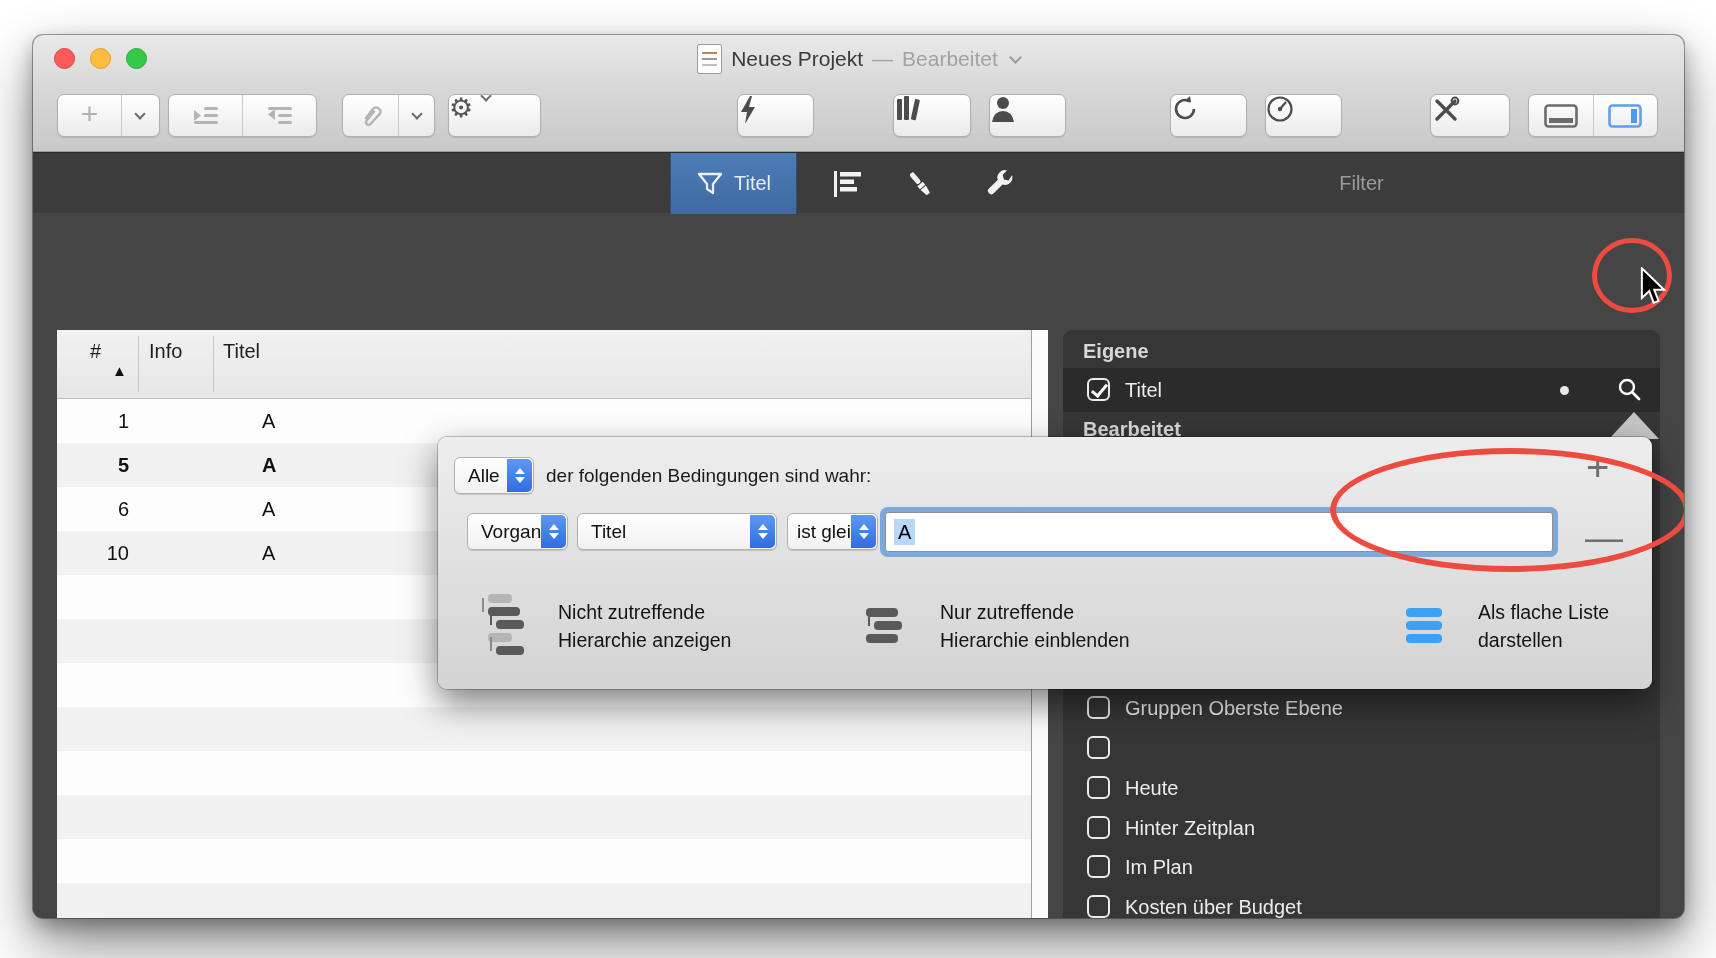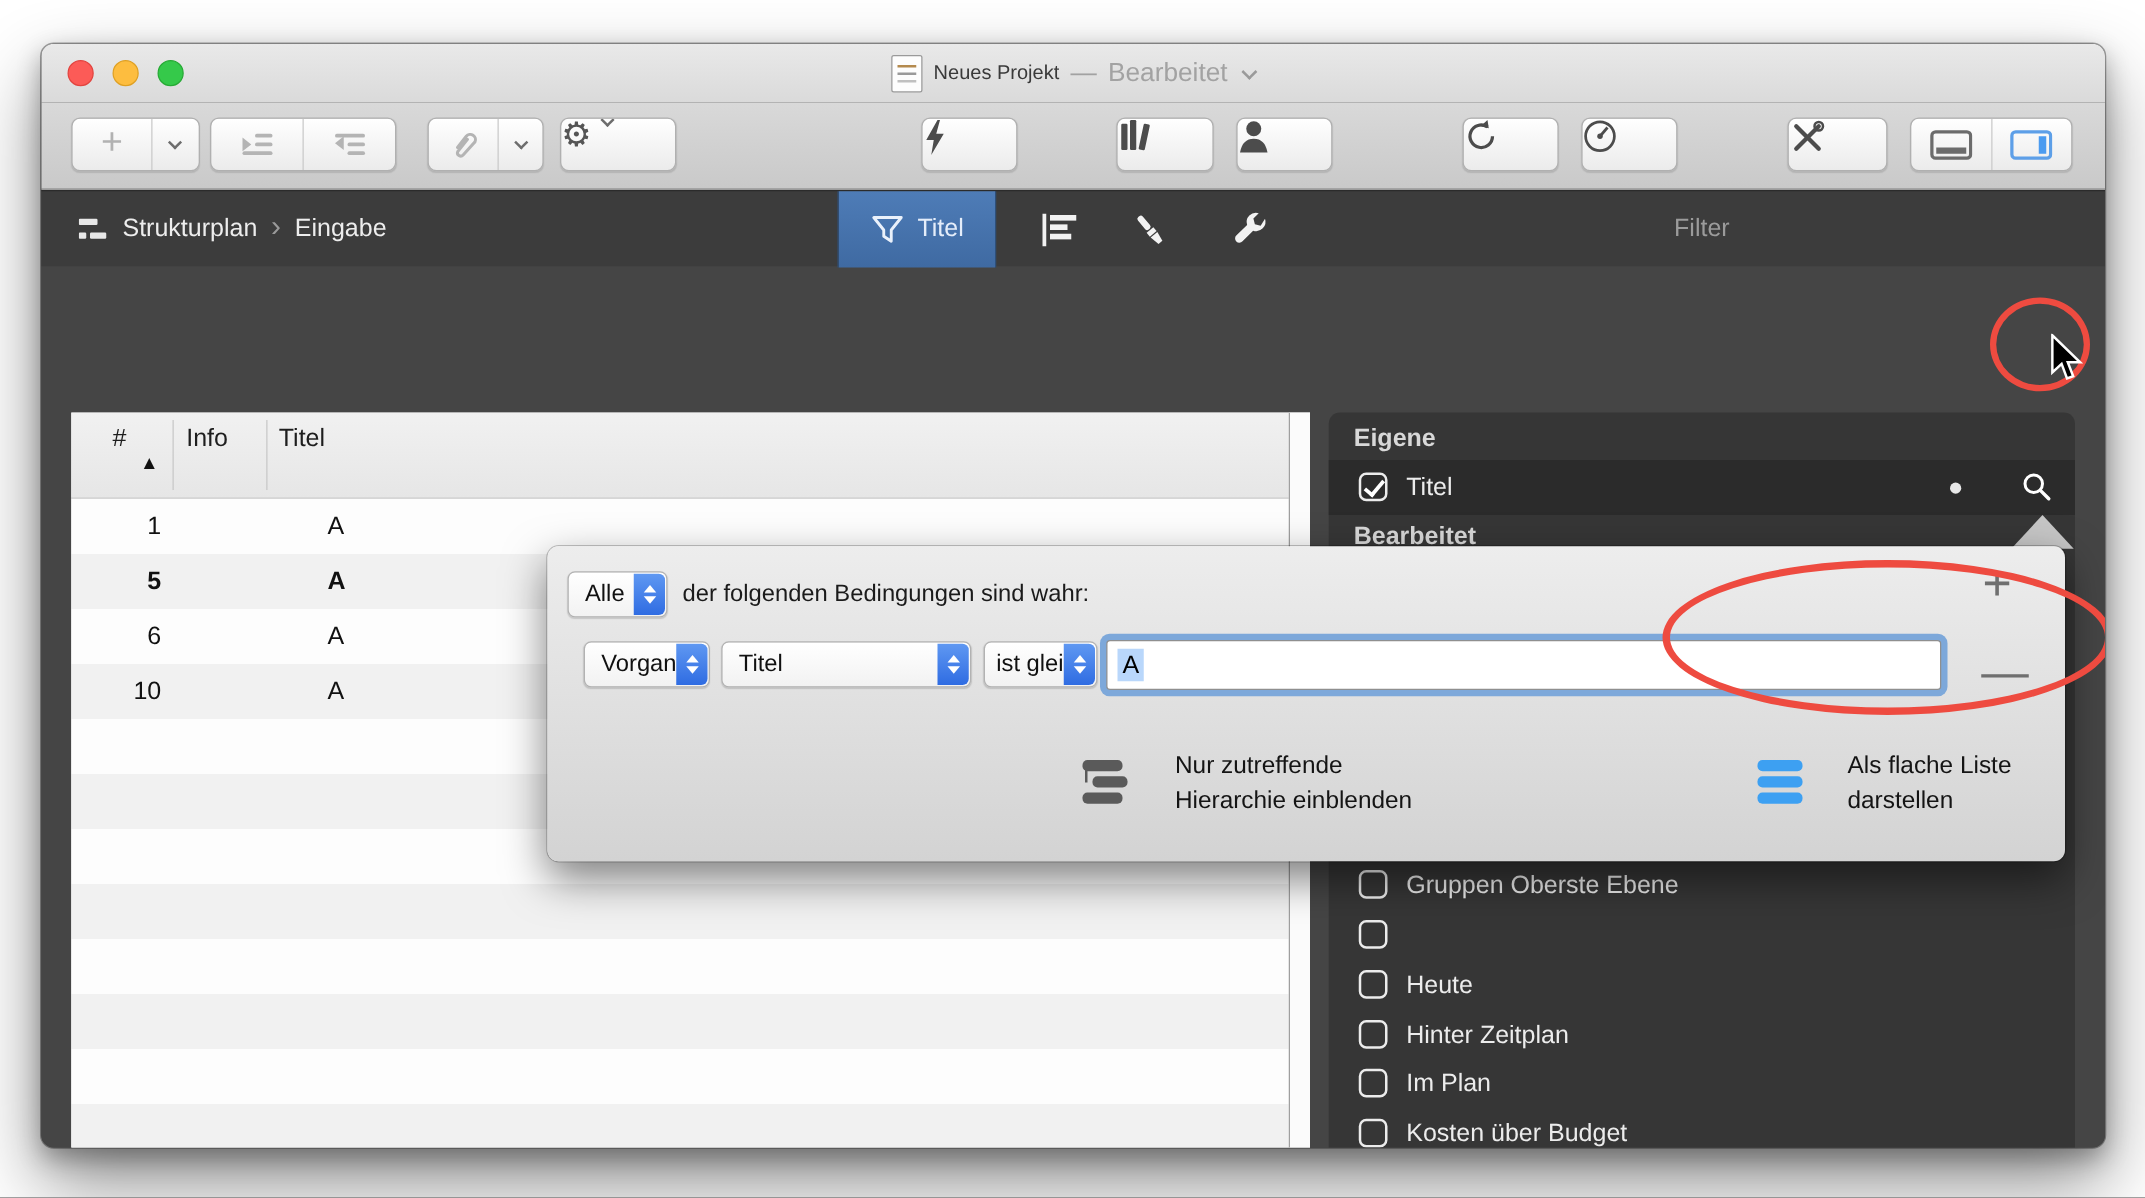--- a/index.html
+++ b/index.html
@@ -9,21 +9,21 @@
     box-shadow:0 0 0 1px rgba(0,0,0,.35),0 28px 60px rgba(0,0,0,.45),0 8px 20px rgba(0,0,0,.3);background:#3f3f3f}
   
   .titlebar{position:absolute;left:0;top:0;right:0;height:47px;background:linear-gradient(#e9e9e9,#dadada)}
   .light{position:absolute;top:13px;width:21px;height:21px;border-radius:50%}
   .light.red{left:21px;background:#fc5b57;border:1px solid #e2443f}
   .light.yellow{left:57px;background:#fdbd3f;border:1px solid #dfa023}
   .light.green{left:93px;background:#35c94a;border:1px solid #27aa35}
   .title-group{position:absolute;left:0;right:0;top:0;height:47px;display:flex;align-items:center;justify-content:center;gap:9px}
   .doc-icon{width:25px;height:30px;background:#fdfdfd;border:1px solid #9a9a9a;border-radius:2px;position:relative}
   .doc-icon i{position:absolute;left:4px;right:4px;height:2px;background:#b48a4e}
-  .title-main{font-size:16px;color:#3a3a3a}
+  .title-main{font-size:21px;color:#3a3a3a}
   .title-sub{font-size:21px;color:#a2a2a2}
   .chev{display:inline-block;width:9px;height:9px;border-right:2.5px solid #9a9a9a;border-bottom:2.5px solid #9a9a9a;transform:rotate(45deg);margin-left:4px;margin-bottom:3px}
   .toolbar{position:absolute;left:0;top:47px;right:0;height:70px;background:linear-gradient(#d9d9d9,#c9c9c9);border-bottom:1px solid #9c9c9c}
   .tb{position:absolute;top:12px;height:43px;background:linear-gradient(#ffffff,#ebebeb);border:1px solid #b0b0b0;border-radius:7px;box-shadow:0 1px 1px rgba(0,0,0,.12);display:flex;align-items:stretch;overflow:hidden}
   .tb-cell{display:flex;align-items:center;justify-content:center;flex:1}
   .tb-cell + .tb-cell{border-left:1px solid #c9c9c9}
   .tb-plus{font-size:30px;color:#b2b2b2;font-weight:300;margin-top:-3px}
   .tb-chev{width:8px;height:8px;border-right:2px solid #6d6d6d;border-bottom:2px solid #6d6d6d;transform:rotate(45deg);margin-top:-3px}
   .tb-gear{font-size:27px;color:#555;line-height:1}
   .seg-divider{border-left:1px solid #c3c3c3}
@@ -195,32 +195,20 @@
             <rect x="1.5" y="1.5" width="31" height="21" rx="3" fill="none" stroke="#5d9fe8" stroke-width="2.6"></rect>
             <rect x="23" y="5" width="6" height="14" fill="#4b9bf0"></rect>
           </svg>
       </div>
     </div>
   </div>
 
   <div class="content">
 
     <div class="filterbar">
-      <div class="crumbs">
-        <svg width="24" height="22" viewBox="0 0 24 22">
-            <g fill="#e8e8e8">
-              <rect x="0" y="2" width="15" height="5" rx="1"></rect>
-              <rect x="0" y="13" width="6" height="5" rx="1"></rect>
-              <rect x="9" y="13" width="13" height="5" rx="1"></rect>
-            </g>
-          </svg>
-        <span>Strukturplan</span>
-        <span class="crumb-sep">›</span>
-        <span>Eingabe</span>
-      </div>
       <div class="blue-btn">
         <svg width="28" height="28" viewBox="0 0 28 28">
             <path d="M3 4 h22 L17 14 v9 l-6-4 v-5z" fill="none" stroke="#eaf1fb" stroke-width="2.3" stroke-linejoin="round"></path>
           </svg>
         <span>Titel</span>
       </div>
       <div class="fb-icon" style="left:786px">
         <svg width="30" height="28" viewBox="0 0 30 28">
             <g fill="#f2f2f2">
               <rect x="1" y="1" width="3" height="26"></rect>
@@ -336,20 +324,36 @@
         <span class="arrows">
             <i class="arr-up"></i>
             <i class="arr-dn"></i>
           </span>
       </div>
       <div class="afield">
         <span>A</span>
       </div>
       <span class="pm" style="left:1147px;top:80px;font-size:38px">—</span>
 
+      <div class="opt" style="left:40px">
+        <div style="position:relative;width:58px;height:64px">
+          <span class="hbar lt" style="left:10px;top:0;width:24px"></span>
+          <span class="hline" style="left:4px;top:4px;width:2px;height:14px;background:#8c8c8c"></span>
+          <span class="hbar dk" style="left:10px;top:13px;width:32px"></span>
+          <span class="hline" style="left:12px;top:17px;width:2px;height:14px"></span>
+          <span class="hbar dk" style="left:18px;top:26px;width:28px"></span>
+          <span class="hbar lt" style="left:10px;top:39px;width:24px"></span>
+          <span class="hline" style="left:12px;top:43px;width:2px;height:14px;background:#8c8c8c"></span>
+          <span class="hbar dk" style="left:18px;top:52px;width:28px"></span>
+        </div>
+        <div class="opt-text">
+          <div>Nicht zutreffende</div>
+          <div>Hierarchie anzeigen</div>
+        </div>
+      </div>
       <div class="opt" style="left:422px">
         <div style="position:relative;width:58px;height:64px;padding-top:12px">
           <span class="hbar dk" style="left:6px;top:14px;width:32px"></span>
           <span class="hline" style="left:8px;top:18px;width:2px;height:14px"></span>
           <span class="hbar dk" style="left:14px;top:27px;width:28px"></span>
           <span class="hbar dk" style="left:6px;top:40px;width:32px"></span>
         </div>
         <div class="opt-text">
           <div>Nur zutreffende</div>
           <div>Hierarchie einblenden</div>

